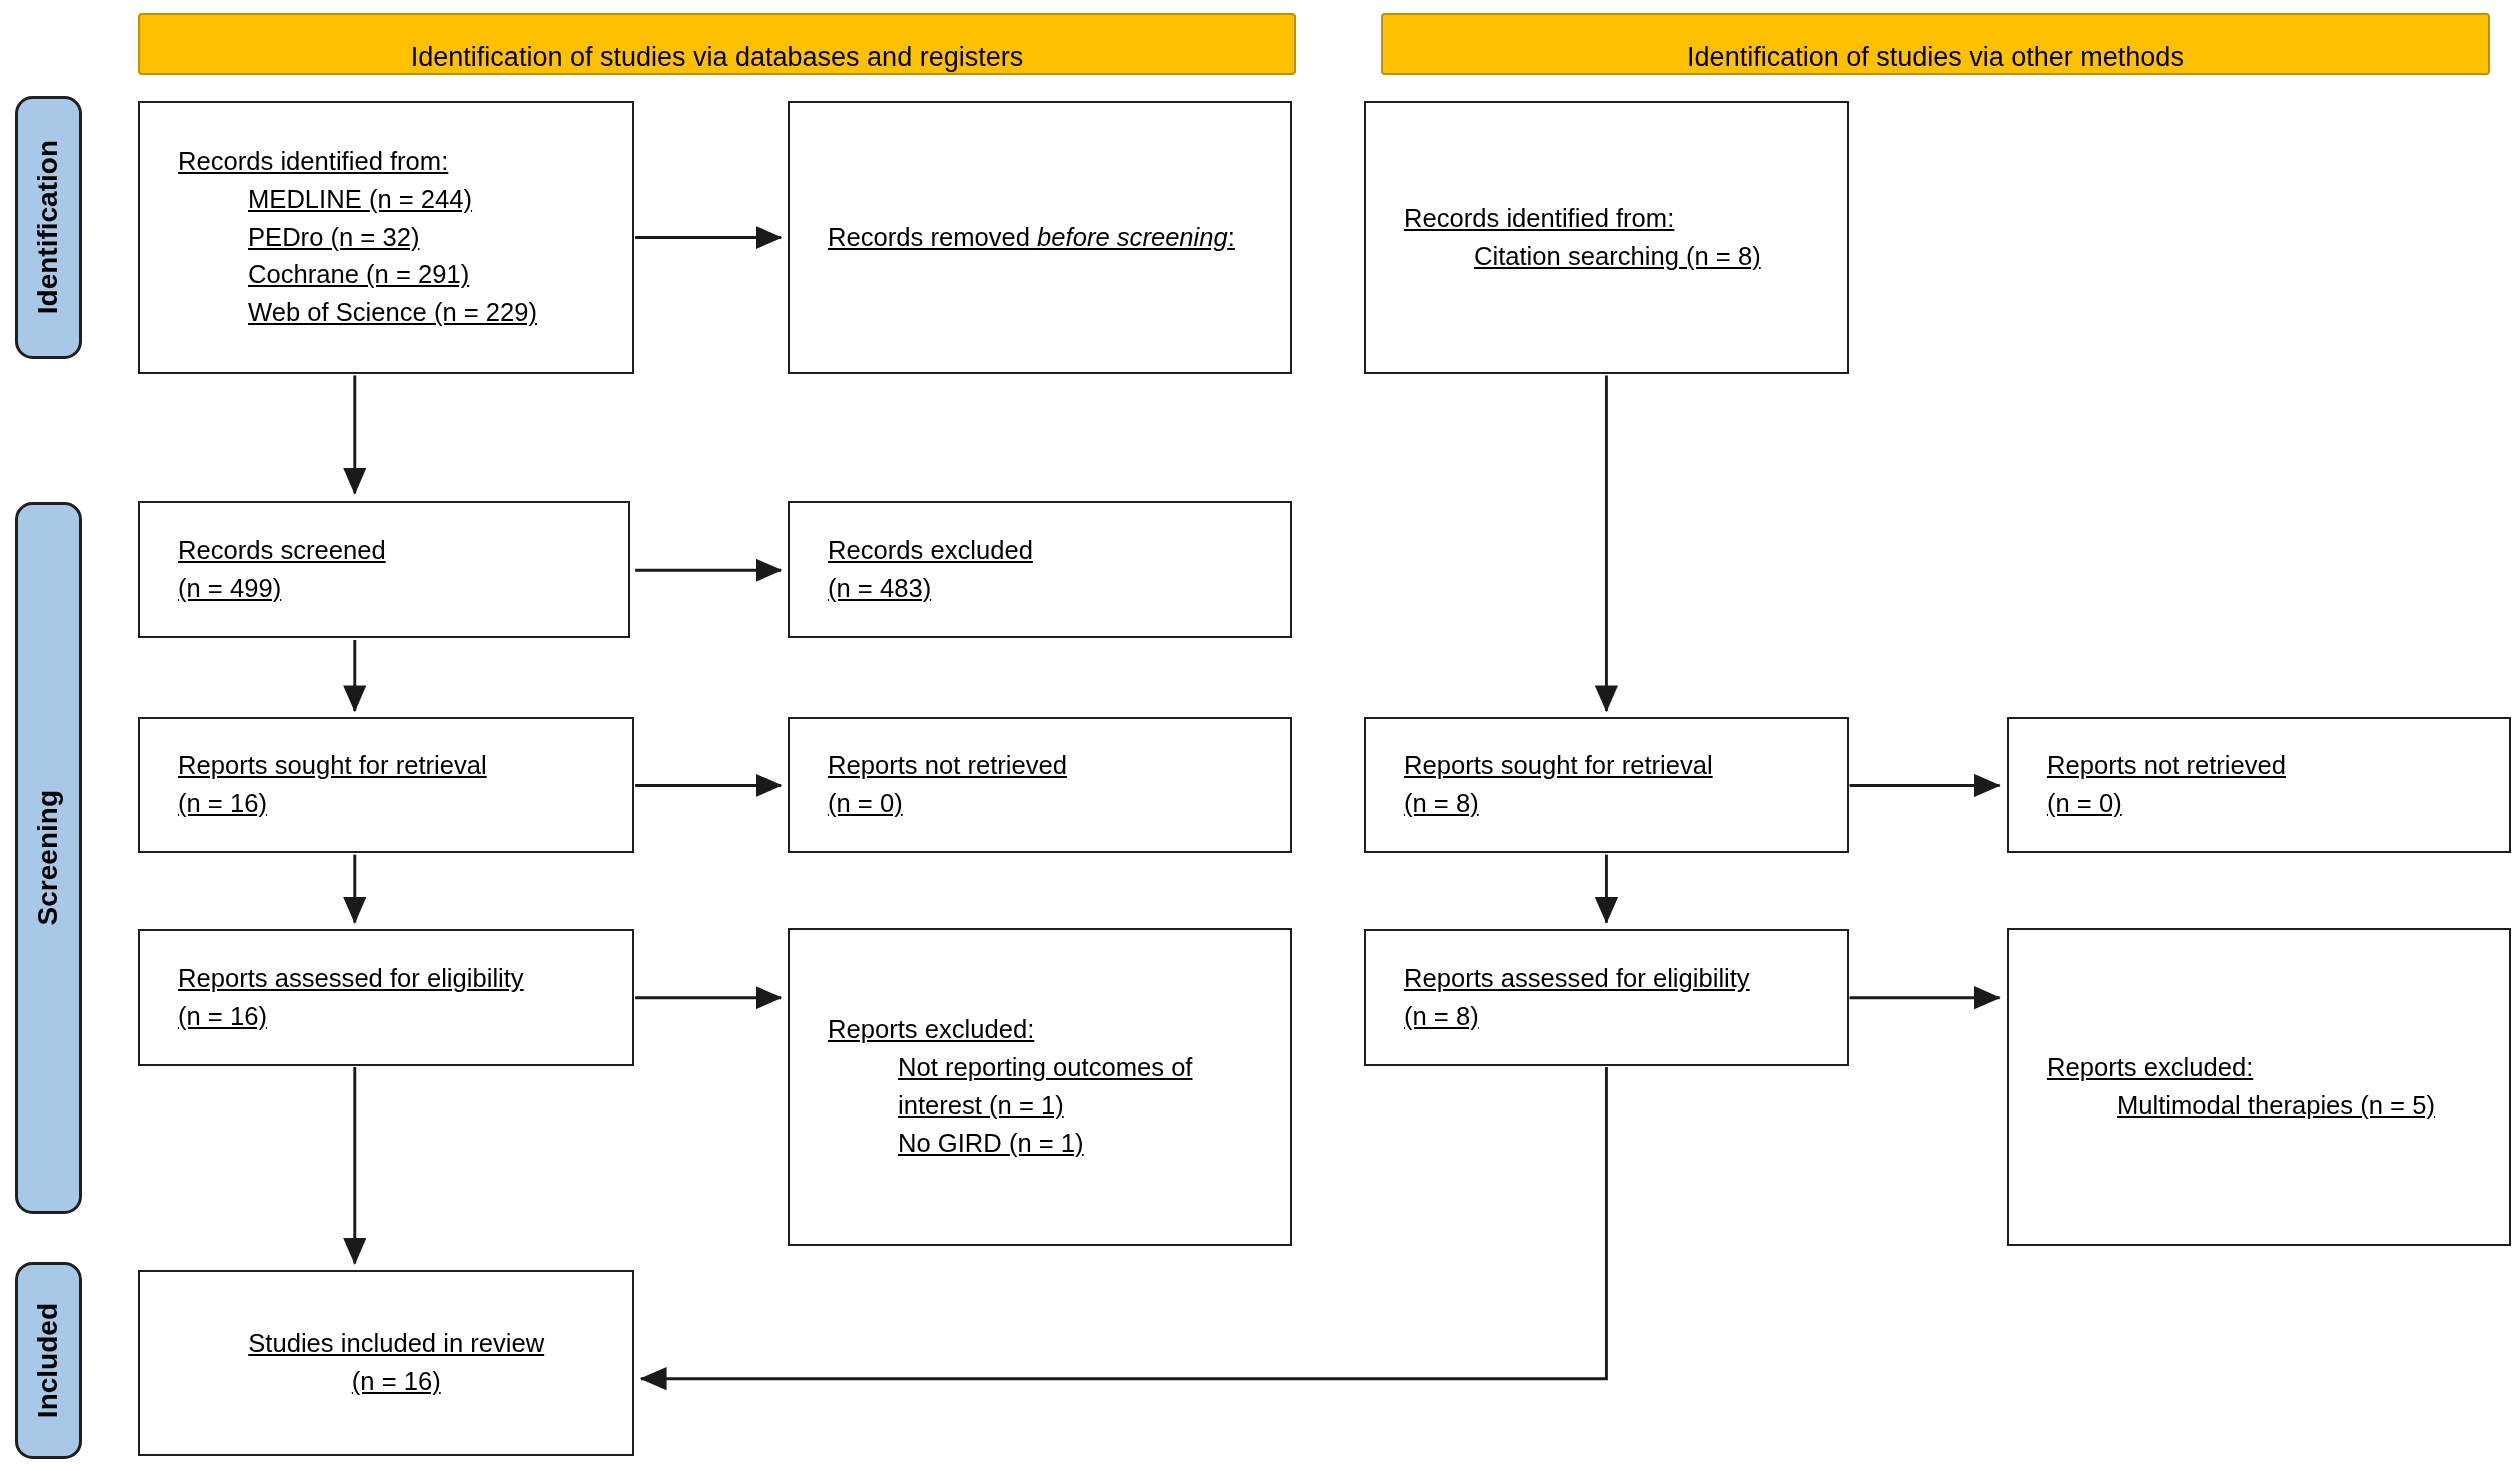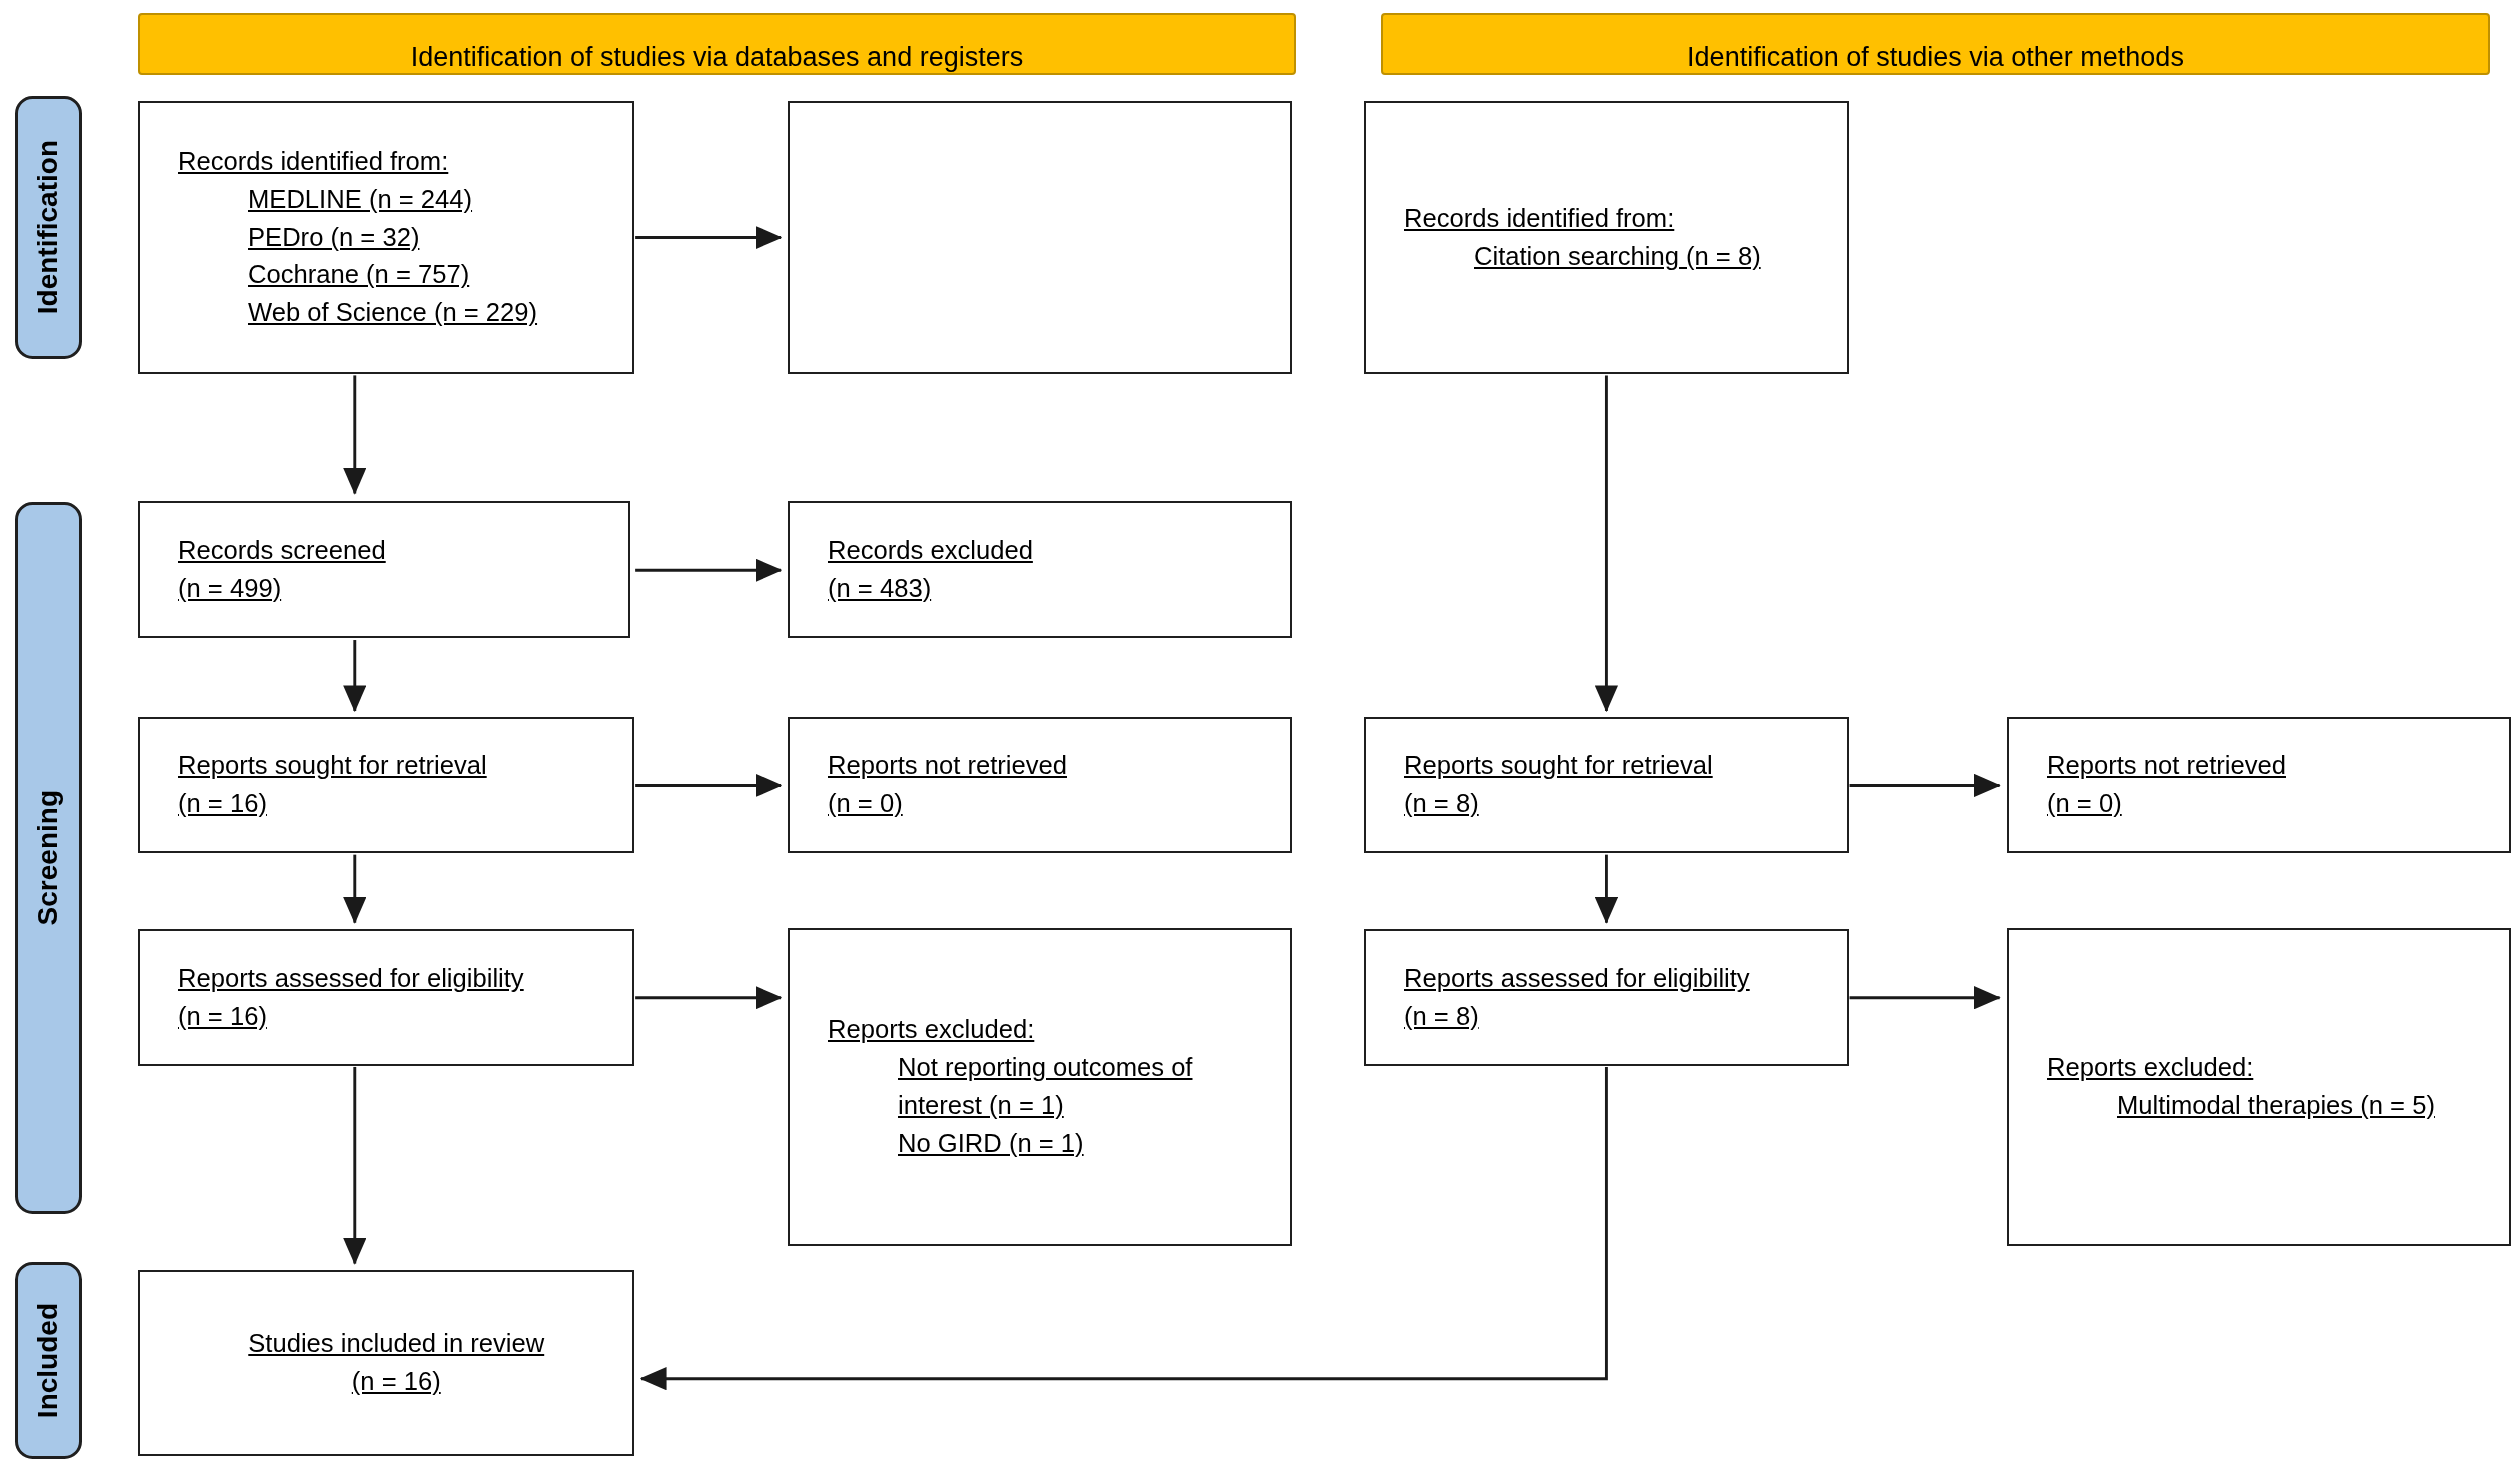--- a/index.html
+++ b/index.html
@@ -123,25 +123,26 @@
     <span>Screening</span>
   </div>
   <div class="stage" id="stage-included">
     <span>Included</span>
   </div>
 
   <div class="box" id="box-records-identified">
     <div>Records identified from:</div>
     <div class="item">MEDLINE (n = 244)</div>
     <div class="item">PEDro (n = 32)</div>
-    <div class="item">Cochrane (n = 757)</div>
+    <div class="item">Cochrane (n = 291)</div>
     <div class="item">Web of Science (n = 229)</div>
   </div>
 
   <div class="box" id="box-records-removed">
+    <div><span>Records removed </span><span class="italic">before screening</span><span>:</span></div>
   </div>
 
   <div class="box" id="box-citation">
     <div>Records identified from:</div>
     <div class="item">Citation searching (n = 8)</div>
   </div>
 
   <div class="box" id="box-screened">
     <div>Records screened</div>
     <div>(n = 499)</div>

